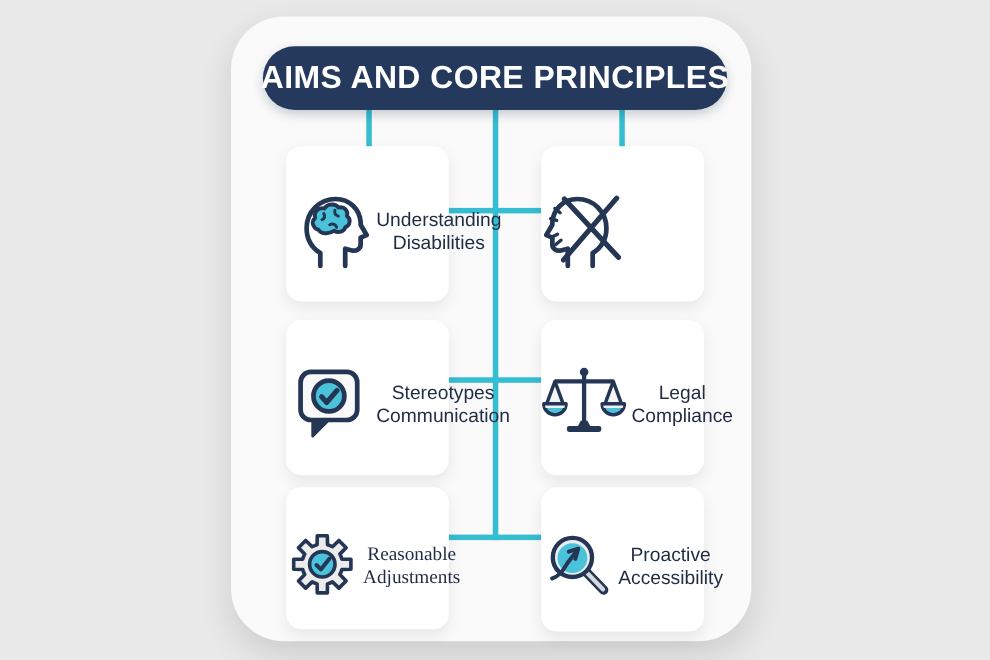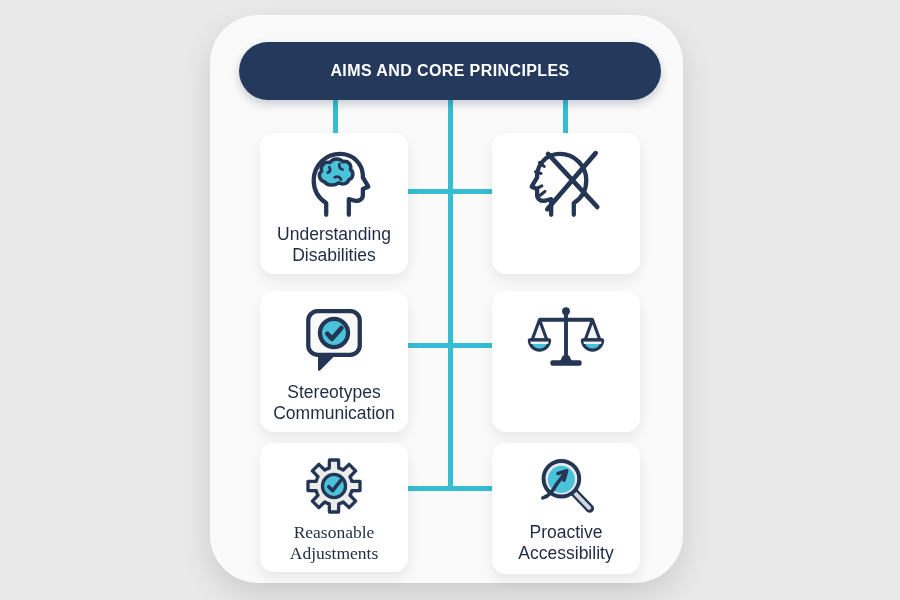--- a/index.html
+++ b/index.html
@@ -27,36 +27,36 @@
   }
   .title-pill{
     position:absolute;left:239px;top:42px;width:422px;height:58px;
     background:var(--navy);
     border-radius:29px;
     display:flex;align-items:center;justify-content:center;
     box-shadow:0 4px 10px rgba(20,40,70,.22);
     z-index:3;
   }
   .title-pill span{
-    color:#ffffff;font-size:16px;font-weight:bold;letter-spacing:.4px;
+    color:#ffffff;font-size:29px;font-weight:bold;letter-spacing:.4px;
     white-space:nowrap;
   }
   .connector{position:absolute;background:var(--teal);z-index:1;}
   .v-stub-left{left:333px;top:100px;width:5px;height:34px;}
   .v-center{left:448px;top:100px;width:5px;height:391px;}
   .v-stub-right{left:563px;top:100px;width:5px;height:34px;}
   .h-row1{left:408px;top:189px;width:84px;height:5px;}
   .h-row2{left:408px;top:343px;width:84px;height:5px;}
   .h-row3{left:408px;top:486px;width:84px;height:5px;}
   .card{
     position:absolute;width:148px;
     background:var(--card-bg);
     border-radius:14px;
     box-shadow:0 6px 14px rgba(0,0,0,.08);
-    display:flex;flex-direction:column;align-items:center;
+    display:flex;align-items:center;
     padding-top:10px;
     z-index:2;
   }
   .card .icon{flex:0 0 auto;display:flex;align-items:center;justify-content:center;}
   .card .icon svg{width:78px;height:78px;}
   .card.small .icon svg{width:66px;height:66px;}
   .card .label{
     margin-top:3px;
     color:var(--label);
     font-size:17.5px;font-weight:500;line-height:1.22;
@@ -130,20 +130,21 @@
       <path d="M4 50 L28 50 L27 55 L5 55 Z" fill="#eef1f3"></path>
       <line x1="3" y1="50" x2="29" y2="50" stroke="#243654" stroke-width="4"></line>
       <path d="M84 24 L74.5 50 L93.5 50 Z" fill="#f4f4f4" stroke="#243654" stroke-width="4" stroke-linejoin="round"></path>
       <path d="M71 50 A13 13 0 0 0 97 50 Z" fill="#4ac3da" stroke="#243654" stroke-width="4" stroke-linejoin="round"></path>
       <path d="M72 50 L96 50 L95 55 L73 55 Z" fill="#eef1f3"></path>
       <line x1="71" y1="50" x2="97" y2="50" stroke="#243654" stroke-width="4"></line>
       <path d="M46 70 L54 70 L58 78 L42 78 Z" fill="#243654"></path>
       <rect x="30" y="76" width="40" height="7" rx="2.5" fill="#243654"></rect>
     </svg>
   </div>
+  <div class="label">Legal Compliance</div>
 </div>
 
 <div class="card c5 small">
   <div class="icon">
     <svg viewBox="0 0 100 100" aria-hidden="true">
       <path d="M77 42.8 L89.4 43.1 L89.4 56.9 L77 57.2 A28 28 0 0 1 74.2 64 L82.8 72.9 L72.9 82.8 L64 74.2 A28 28 0 0 1 57.2 77 L56.9 89.4 L43.1 89.4 L42.8 77 A28 28 0 0 1 36 74.2 L27.1 82.8 L17.2 72.9 L25.8 64 A28 28 0 0 1 23 57.2 L10.6 56.9 L10.6 43.1 L23 42.8 A28 28 0 0 1 25.8 36 L17.2 27.1 L27.1 17.2 L36 25.8 A28 28 0 0 1 42.8 23 L43.1 10.6 L56.9 10.6 L57.2 23 A28 28 0 0 1 64 25.8 L72.9 17.2 L82.8 27.1 L74.2 36 A28 28 0 0 1 77 42.8 Z" fill="#ececec" stroke="#243654" stroke-width="5" stroke-linejoin="round"></path>
       <circle cx="50" cy="50" r="17.5" fill="#4ac3da" stroke="#243654" stroke-width="5"></circle>
       <path d="M42 51 L48 57 L60 42" fill="none" stroke="#243654" stroke-width="5.5" stroke-linecap="round" stroke-linejoin="round"></path>
     </svg>
   </div>

